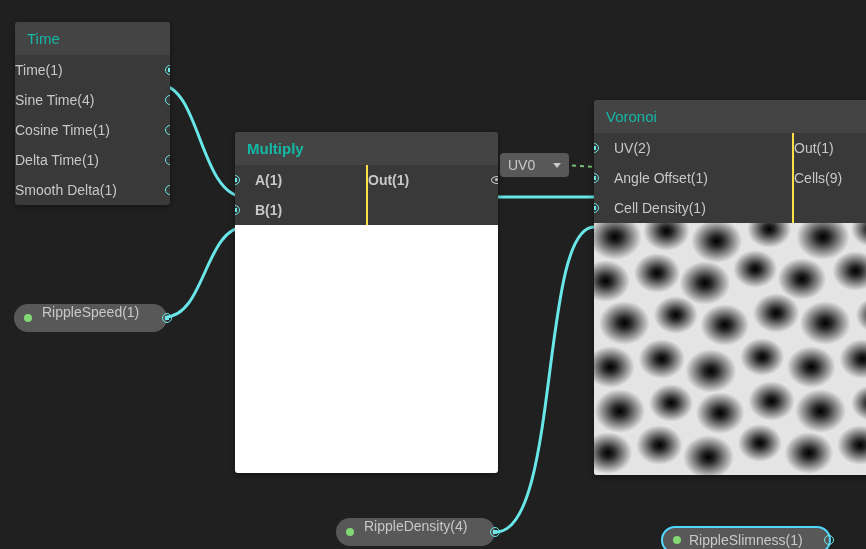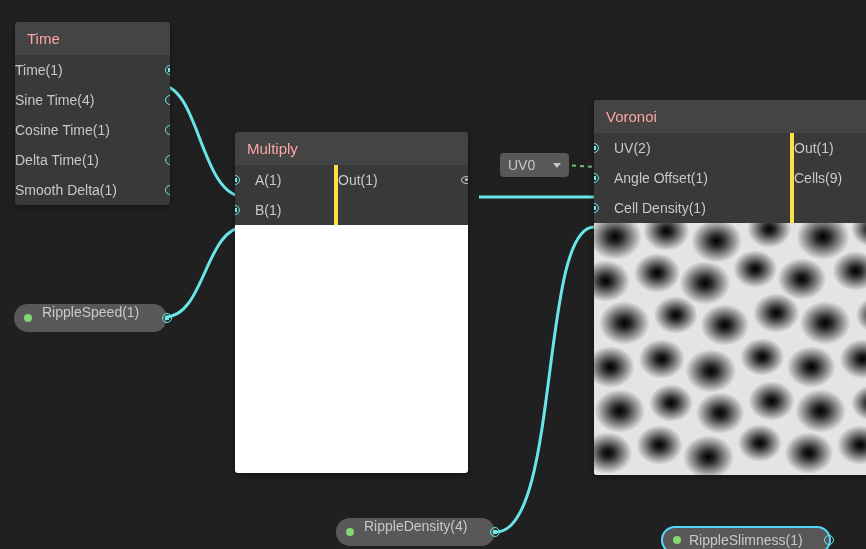--- a/index.html
+++ b/index.html
@@ -22,21 +22,21 @@
   .node {
     position: absolute;
     background: #393939;
     border-radius: 3px;
     overflow: hidden;
     box-shadow: 0 2px 6px rgba(0,0,0,0.4);
   }
   .node-header {
     background: #444444;
     padding: 8px 12px;
-    color: #fca5a5;
+    color: #14b8a6;
     font-size: 15px;
   }
   .port-row {
     display: flex;
     align-items: center;
     height: 30px;
     position: relative;
   }
   .port-label-right {
     flex: 1;
@@ -135,21 +135,21 @@
   .dropdown-pill .tri {
     margin-left: 6px;
     width: 0; height: 0;
     border-left: 4px solid transparent;
     border-right: 4px solid transparent;
     border-top: 5px solid #c8c8c8;
   }
   .two-col {
     display: flex;
   }
-  .col-left { flex: 1; border-right: 4px solid #fde047; }
+  .col-left { flex: 1; border-right: 2px solid #fde047; }
   .col-right { width: 92px; }
 </style>
 </head>
 <body>
 
 <svg class="wires">
 
   <path d="M 160 85 C 200 85, 200 197, 245 197" stroke="#69e6e8" stroke-width="3" fill="none"></path>
 
   <path d="M 165 317 C 205 317, 205 227, 245 227" stroke="#69e6e8" stroke-width="3" fill="none"></path>
@@ -183,21 +183,21 @@
   <div class="port-row">
     <div class="port-label-right">Delta Time(1)</div>
     <div class="port-dot right"></div>
   </div>
   <div class="port-row">
     <div class="port-label-right">Smooth Delta(1)</div>
     <div class="port-dot right"></div>
   </div>
 </div>
 
-<div class="node" style="left:235px; top:132px; width:233px;">
+<div class="node" style="left:235px; top:132px; width:263px;font-weight:bold;">
   <div class="node-header">
     <span>Multiply</span>
   </div>
   <div class="two-col">
     <div class="col-left">
       <div class="port-row">
         <div class="port-dot left filled"></div>
         <div class="port-label-left">A(1)</div>
       </div>
       <div class="port-row">

